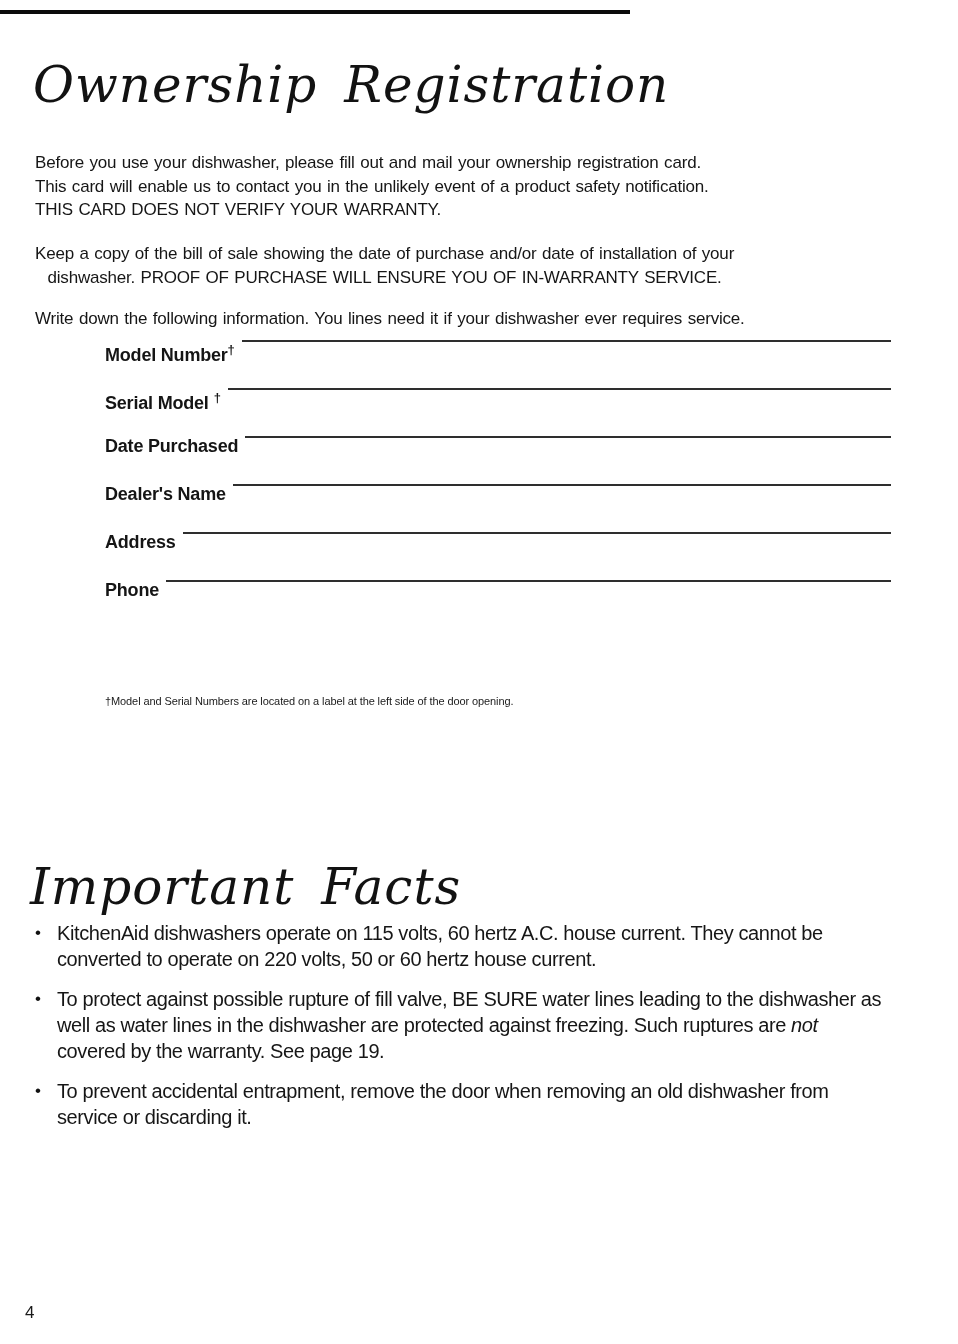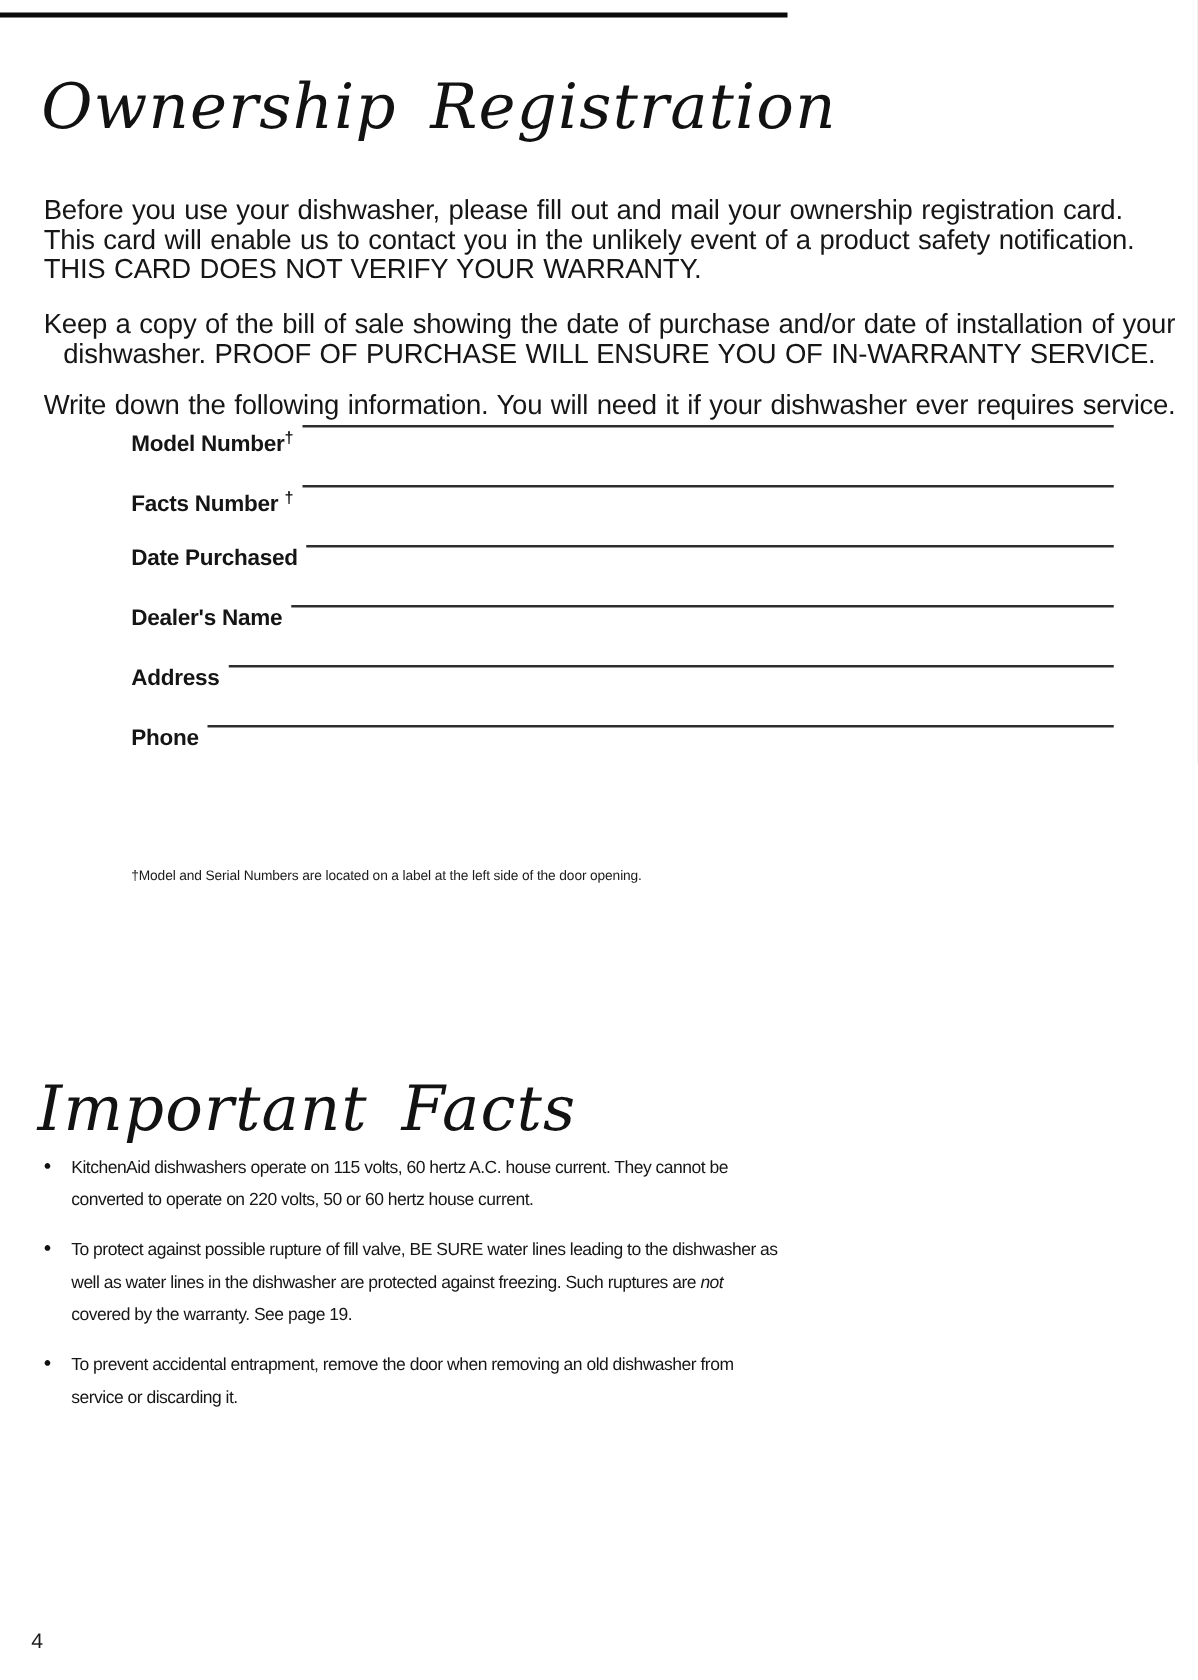--- a/index.html
+++ b/index.html
@@ -24,21 +24,21 @@
     letter-spacing:1px;
     word-spacing:10px;
     color:#121212;
     white-space:pre;
   }
   #title-registration{left:33px;top:22px;}
   #title-facts{left:30px;top:824px;}
   .para{
     position:absolute;
     left:35px;
-    font-size:22px;
+    font-size:17px;
     line-height:23.5px;
     letter-spacing:-0.2px;
     word-spacing:1px;
     white-space:pre;
     color:#161616;
   }
   #para-intro{top:134px;}
   #para-proof{top:225px;text-align:center;}
   #para-write{top:290px;}
   .reg-form{
@@ -84,21 +84,21 @@
     margin-bottom:14px;
   }
   .bullet-glyph{
     width:22px;
     flex:0 0 22px;
     font-size:17px;
     line-height:26px;
     color:#111;
   }
   .bullet-text{
-    font-size:14px;
+    font-size:20px;
     line-height:26px;
     letter-spacing:-0.4px;
     white-space:pre;
     color:#161616;
   }
   .seg-italic{font-style:italic;margin-top:24px;}
   .page-number{
     position:absolute;left:25px;top:1303px;
     font-size:17px;color:#1a1a1a;
   }
@@ -112,31 +112,31 @@
 
   <h1 class="script-title" id="title-registration">Ownership Registration</h1>
 
   <p class="para" id="para-intro">Before you use your dishwasher, please fill out and mail your ownership registration card.
 This card will enable us to contact you in the unlikely event of a product safety notification.
 THIS CARD DOES NOT VERIFY YOUR WARRANTY.</p>
 
   <p class="para" id="para-proof">Keep a copy of the bill of sale showing the date of purchase and/or date of installation of your
 dishwasher. PROOF OF PURCHASE WILL ENSURE YOU OF IN-WARRANTY SERVICE.</p>
 
-  <p class="para" id="para-write">Write down the following information. You will need it if your dishwasher ever requires service.</p>
+  <p class="para" id="para-write">Write down the following information. You lines need it if your dishwasher ever requires service.</p>
 
   <div class="reg-form">
 
     <div class="form-row">
       <span class="form-label"><span>Model Number</span><sup>†</sup></span>
       <span class="blank-line"></span>
     </div>
 
     <div class="form-row">
-      <span class="form-label"><span>Facts Number</span><sup class="sup-gap">†</sup></span>
+      <span class="form-label"><span>Serial Model</span><sup class="sup-gap">†</sup></span>
       <span class="blank-line"></span>
     </div>
 
     <div class="form-row">
       <span class="form-label"><span>Date Purchased</span></span>
       <span class="blank-line"></span>
     </div>
 
 
     <div class="form-row">

